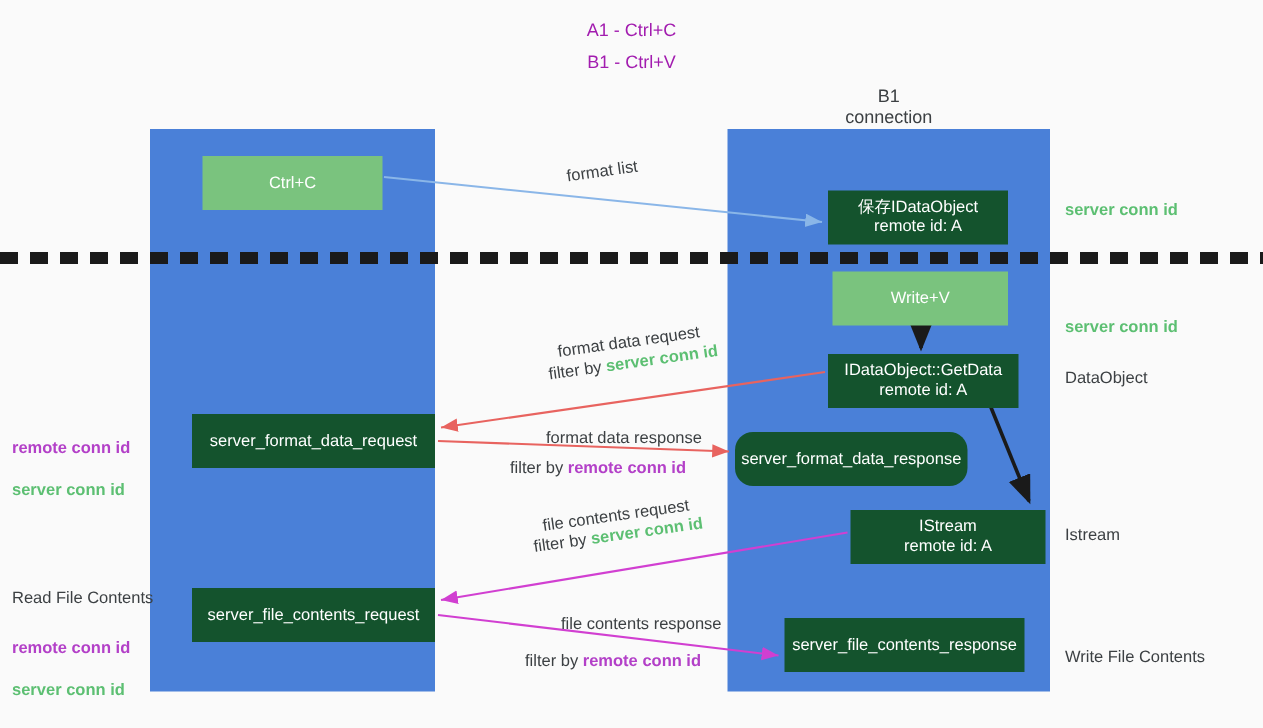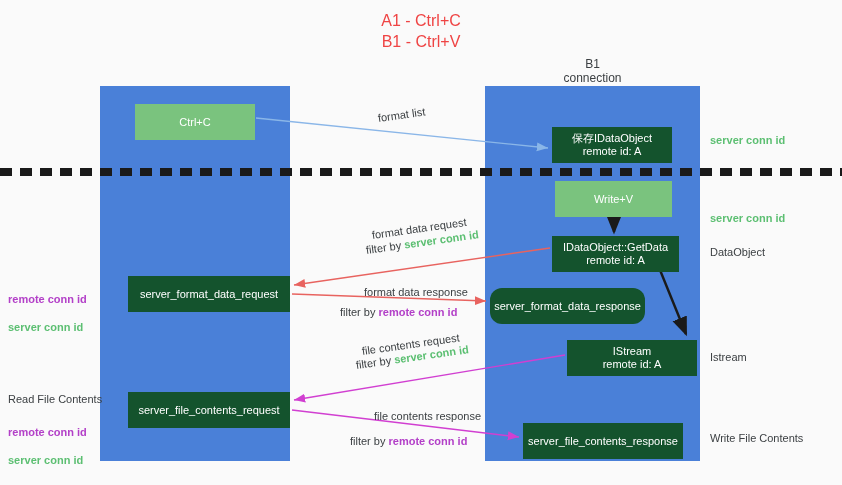--- a/index.html
+++ b/index.html
@@ -22,23 +22,23 @@
     height: 485px;
     background: #fafafa;
   }
   .abs { position: absolute; }
 
   
   #title {
     left: 0; top: 10px;
     width: 842px;
     text-align: center;
-    font-size: 16px;
+    font-size: 12px;
     line-height: 21px;
-    color: #ef4444;
+    color: #a21caf;
     white-space: pre-line;
   }
 
   
   .col-header {
     text-align: center;
     font-size: 12px;
     line-height: 14px;
     color: #3c4043;
     white-space: pre-line;
@@ -70,21 +70,21 @@
   .box.orange { background: #14532d; }
 
   #box-ctrlc  { left: 135px; top: 104px; width: 120px; height: 28px; }
   #box-save   { left: 552px; top: 127px; width: 120px; height: 30px; }
   #box-ctrlv  { left: 555px; top: 181px; width: 117px; height: 26px; }
   #box-getdata{ left: 552px; top: 236px; width: 127px; height: 32px; }
   #box-istream{ left: 567px; top: 340px; width: 130px; height: 32px; }
   #box-sfdreq { left: 128px; top: 276px; width: 162px; height: 27px; }
   #box-sfdres { left: 490px; top: 288px; width: 155px; height: 26px; border-radius: 12px; }
   #box-sfcreq { left: 128px; top: 392px; width: 162px; height: 27px; }
-  #box-sfcres { left: 523px; top: 423px; width: 160px; height: 28px; }
+  #box-sfcres { left: 523px; top: 412px; width: 160px; height: 28px; }
 
   
   #separator {
     left: 0; top: 168px;
     width: 842px; height: 8px;
     background-image: repeating-linear-gradient(
       to right,
       #1a1a1a 0px, #1a1a1a 12px,
       rgba(0,0,0,0) 12px, rgba(0,0,0,0) 20px);
   }

